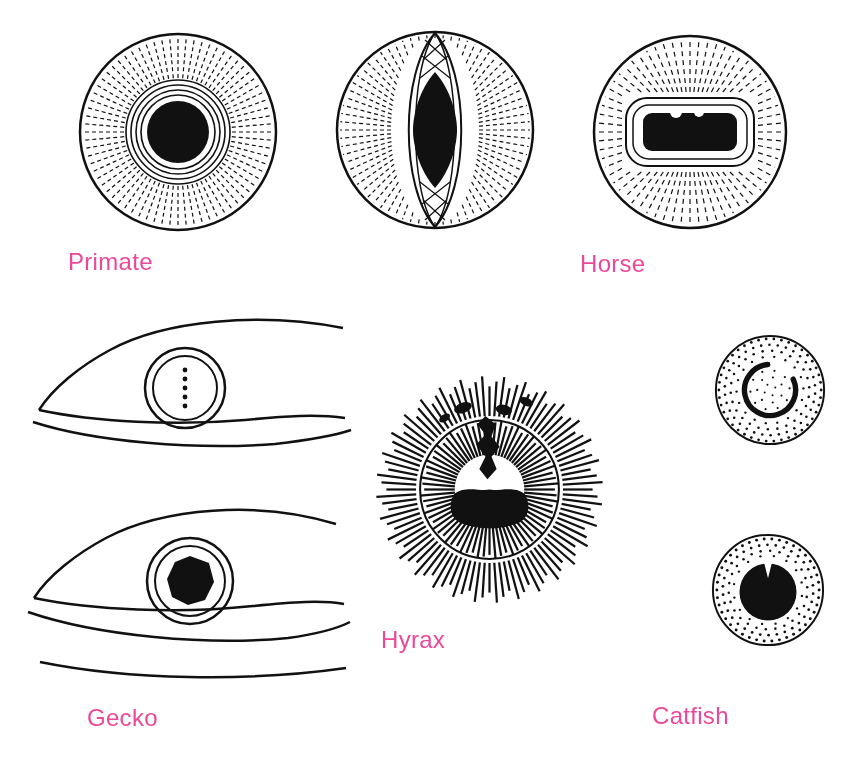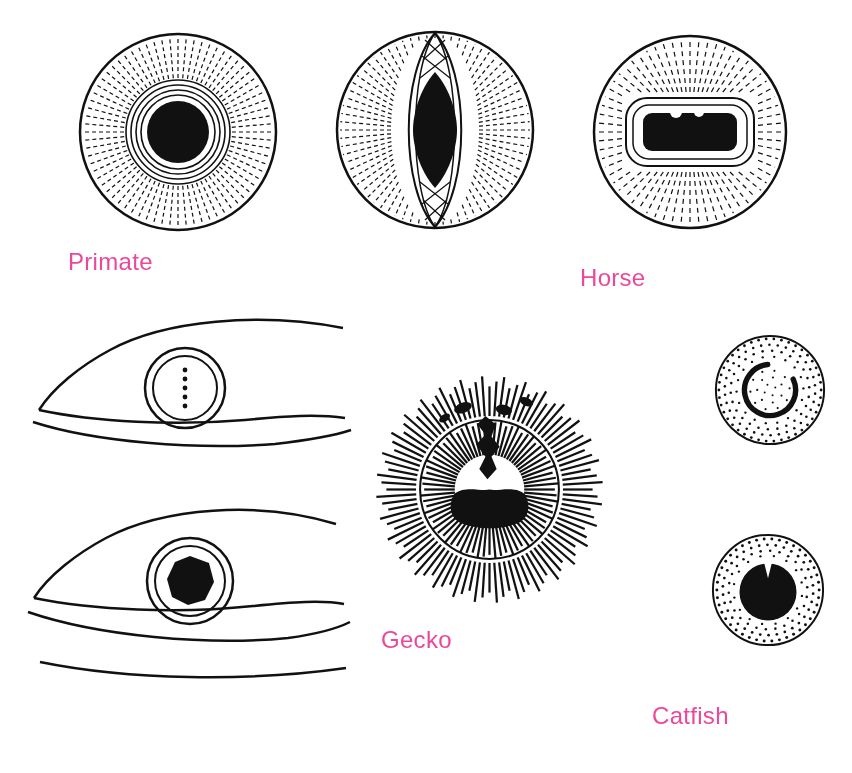--- a/index.html
+++ b/index.html
@@ -249,21 +249,21 @@
         <line x1="68.0" y1="-6.7" x2="91.6" y2="-9.0" stroke="#111111" stroke-width="1.2" stroke-dasharray="5 4"></line>
       </g>
     <rect x="-64" y="-34" width="128" height="68" rx="21" fill="none" stroke="#111" stroke-width="2"></rect>
     <rect x="-57" y="-27" width="114" height="54" rx="16" fill="none" stroke="#111" stroke-width="1.5"></rect>
     <rect x="-47" y="-19" width="94" height="38" rx="9" fill="#111"></rect>
     <circle cx="-14" cy="-20" r="6" fill="#fff"></circle>
     <circle cx="9" cy="-20" r="5" fill="#fff"></circle>
   </svg>
 
   <div class="lbl" style="left:68px;top:248px">Primate</div>
-  <div class="lbl" style="left:580px;top:264px">Horse</div>
+  <div class="lbl" style="left:580px;top:250px">Horse</div>
 
   <svg class="eye" style="left:25px;top:310px" width="330" height="170" viewBox="0 0 330 170">
     <path d="M318,18 C235,2 140,10 85,40 C55,56 28,78 14,100" fill="none" stroke="#111" stroke-width="2.5"></path>
     <path d="M14,100 C70,112 150,116 220,110 C260,106 292,104 320,108" fill="none" stroke="#111" stroke-width="2.5"></path>
     <path d="M8,112 C70,132 170,140 250,134 C285,130 308,126 326,120" fill="none" stroke="#111" stroke-width="2.5"></path>
     <circle cx="160" cy="78" r="40" fill="none" stroke="#111" stroke-width="2.5"></circle>
     <circle cx="160" cy="78" r="32" fill="none" stroke="#111" stroke-width="2"></circle>
     <g>
       <circle cx="160" cy="60" r="2.4" fill="#111"></circle>
       <circle cx="160" cy="69" r="2.4" fill="#111"></circle>
@@ -276,20 +276,21 @@
   <svg class="eye" style="left:18px;top:486px" width="335" height="200" viewBox="0 0 335 200">
     <path d="M318,38 C240,14 145,22 88,52 C58,68 30,90 16,112" fill="none" stroke="#111" stroke-width="2.5"></path>
     <path d="M16,112 C75,124 160,128 235,120 C275,116 304,114 326,118" fill="none" stroke="#111" stroke-width="2.5"></path>
     <path d="M10,126 C80,150 190,160 270,152 C300,148 320,142 332,136" fill="none" stroke="#111" stroke-width="2.5"></path>
     <path d="M22,176 C110,194 230,196 328,182" fill="none" stroke="#111" stroke-width="2.5"></path>
     <circle cx="172" cy="95" r="43" fill="none" stroke="#111" stroke-width="2.5"></circle>
     <circle cx="172" cy="95" r="35" fill="none" stroke="#111" stroke-width="2"></circle>
     <path d="M172,70 L191,77 L196,96 L187,114 L170,119 L154,111 L149,93 L157,76 Z" fill="#111"></path>
   </svg>
 
+  <div class="lbl" style="left:87px;top:704px">Gecko</div>
 
   <svg class="eye" style="left:367px;top:367px" width="245" height="245" viewBox="-120 -120 240 240">
     <g id="hyrax-outer">
         <line x1="72.0" y1="0.0" x2="101.0" y2="0.0" stroke="#111111" stroke-width="2.2"></line>
         <line x1="71.8" y1="4.7" x2="105.8" y2="6.9" stroke="#111111" stroke-width="2.2"></line>
         <line x1="71.4" y1="9.4" x2="110.1" y2="14.5" stroke="#111111" stroke-width="2.2"></line>
         <line x1="70.6" y1="14.0" x2="99.1" y2="19.7" stroke="#111111" stroke-width="2.2"></line>
         <line x1="69.5" y1="18.6" x2="102.4" y2="27.4" stroke="#111111" stroke-width="2.2"></line>
         <line x1="68.2" y1="23.1" x2="105.1" y2="35.7" stroke="#111111" stroke-width="2.2"></line>
         <line x1="66.5" y1="27.6" x2="93.3" y2="38.7" stroke="#111111" stroke-width="2.2"></line>
@@ -462,21 +463,21 @@
     <path d="M-34,4 C-24,-4 -8,2 0,0 C8,2 24,-4 34,4 C40,12 40,26 30,32 C12,40 -12,40 -30,32 C-40,26 -40,12 -34,4 Z" fill="#111"></path>
     <path d="M-4,-72 L6,-64 L2,-52 L10,-42 L2,-32 L7,-20 L-2,-10 L-10,-20 L-4,-32 L-13,-44 L-4,-54 L-12,-64 Z" fill="#111"></path>
     <g>
       <ellipse cx="-26" cy="-80" rx="9" ry="5" fill="#111" transform="rotate(-20 -26 -80)"></ellipse>
       <ellipse cx="14" cy="-78" rx="8" ry="5" fill="#111" transform="rotate(15 14 -78)"></ellipse>
       <ellipse cx="36" cy="-86" rx="7" ry="4" fill="#111" transform="rotate(25 36 -86)"></ellipse>
       <ellipse cx="-44" cy="-70" rx="6" ry="3.5" fill="#111" transform="rotate(-35 -44 -70)"></ellipse>
     </g>
   </svg>
 
-  <div class="lbl" style="left:381px;top:626px">Gecko</div>
+  <div class="lbl" style="left:381px;top:626px">Hyrax</div>
 
   <svg class="eye" style="left:711px;top:331px" width="118" height="118" viewBox="-60 -60 120 120">
     <circle cx="0" cy="0" r="55" fill="none" stroke="#111" stroke-width="2"></circle>
     <g id="cf1-dots">
         <circle cx="52.0" cy="0.0" r="1.4" fill="#111111"></circle>
         <circle cx="51.4" cy="7.8" r="1.4" fill="#111111"></circle>
         <circle cx="49.7" cy="15.3" r="1.4" fill="#111111"></circle>
         <circle cx="46.9" cy="22.6" r="1.4" fill="#111111"></circle>
         <circle cx="43.0" cy="29.3" r="1.4" fill="#111111"></circle>
         <circle cx="38.1" cy="35.4" r="1.4" fill="#111111"></circle>

